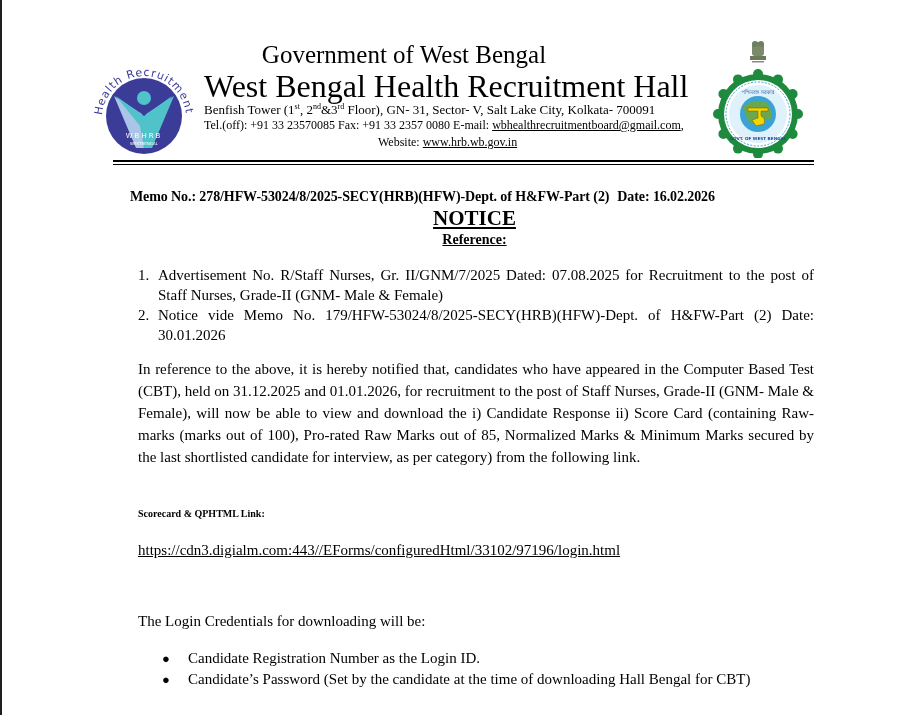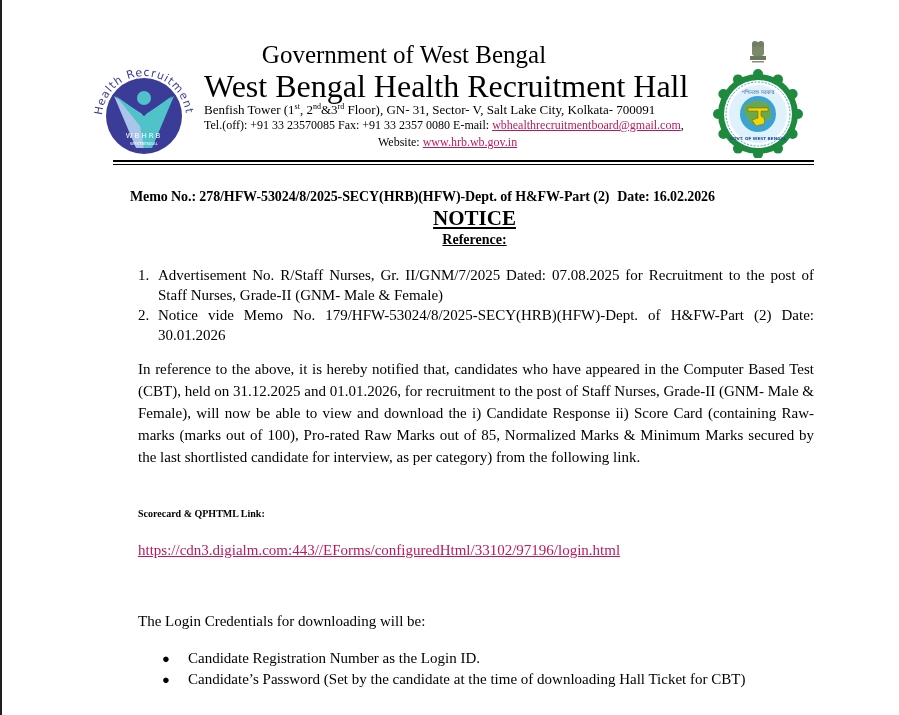--- a/index.html
+++ b/index.html
@@ -36,21 +36,21 @@
       font-size: 13px; line-height: 16px; white-space: nowrap;
     }
     .hdr-tel {
       position: absolute; left: 204px; top: 118px;
       font-size: 12px; line-height: 15px; white-space: nowrap;
     }
     .hdr-web {
       position: absolute; left: 378px; top: 135px;
       font-size: 12px; line-height: 15px; white-space: nowrap;
     }
-    a, .link { color: #be185d; text-decoration: underline; }
+    a, .link { color: #000000; text-decoration: underline; }
     sup { font-size: 8px; line-height: 0; vertical-align: super; }
 
     .rule-1 { position: absolute; left: 113px; top: 160px; width: 701px; height: 2px; background: #000; }
     .rule-2 { position: absolute; left: 113px; top: 164px; width: 701px; height: 1px; background: #000; }
 
     .memo {
       position: absolute; left: 130px; top: 188px;
       font-size: 14px; line-height: 18px; font-weight: bold; white-space: nowrap;
       letter-spacing: -0.1px;
     }
@@ -215,16 +215,16 @@
   </div>
   <div class="cred-intro">The Login Credentials for downloading will be:</div>
 
   <ul class="cred-list">
     <li>
       <span class="bullet">●</span>
       <span>Candidate Registration Number as the Login ID.</span>
     </li>
     <li>
       <span class="bullet">●</span>
-      <span>Candidate’s Password (Set by the candidate at the time of downloading Hall Ticket for CBT)</span>
+      <span>Candidate’s Password (Set by the candidate at the time of downloading Hall Bengal for CBT)</span>
     </li>
   </ul>
 </div>
 
 </body></html>

